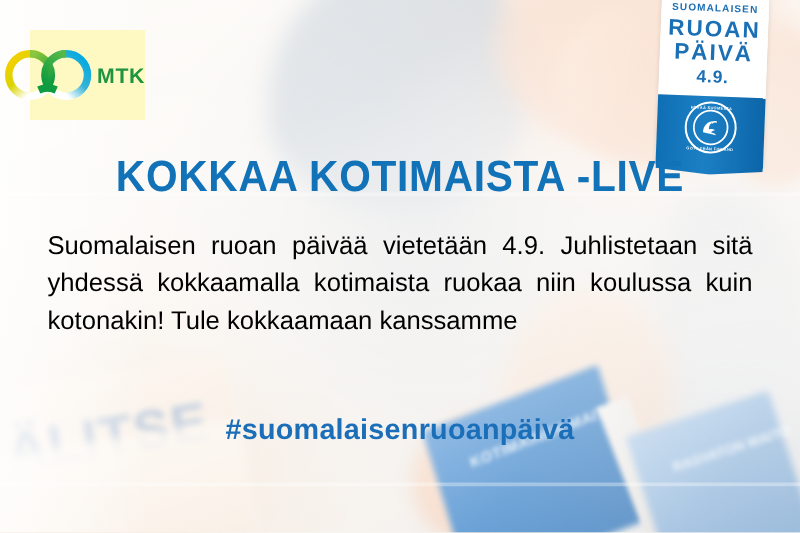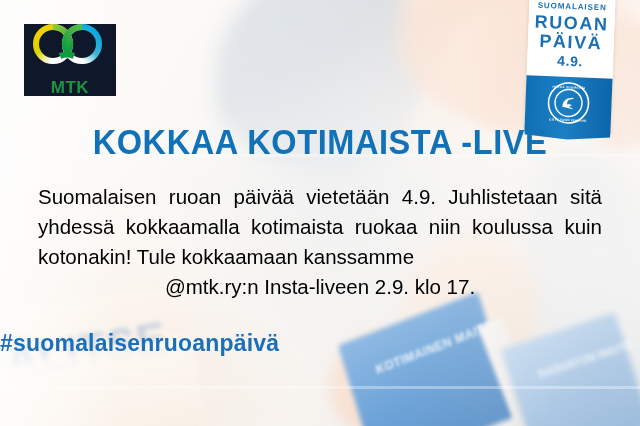--- a/index.html
+++ b/index.html
@@ -218,25 +218,25 @@
     pointer-events: none;
   }
 
   
   .logo {
     position: absolute;
     left: 24px;
     top: 24px;
     width: 92px;
     height: 72px;
-    background: #0f172a;
+    background: #fef9c3;
     display: flex;
-    flex-direction: column;
+    flex-direction: row;
     align-items: center;
-    justify-content: space-between;
+    justify-content: flex-end;
   }
   .logo svg { display: block; }
   .logo-word {
     margin-top: 1px;
     font-family: "Liberation Sans", sans-serif;
     font-weight: 700;
     font-size: 17px;
     letter-spacing: 0.5px;
     color: #1e9440;
     line-height: 1;
@@ -325,20 +325,21 @@
   }
   .body-text .last-line {
     display: block;
     text-align: center;
   }
 
   .hashtag {
     position: absolute;
     left: 0; right: 0;
     top: 330px;
+    text-align: center;
     font-family: "Liberation Sans", sans-serif;
     font-weight: 700;
     font-size: 23px;
     letter-spacing: 0.2px;
     color: #1b6fb9;
   }
 </style>
 </head>
 <body>
 
@@ -427,18 +428,17 @@
       </span>
     </div>
   </div>
 
   <div class="headline">KOKKAA KOTIMAISTA -LIVE</div>
 
   <div class="body-text">
     <span>Suomalaisen ruoan päivää vietetään 4.9. Juhlistetaan</span>
     <span>sitä yhdessä kokkaamalla kotimaista ruokaa niin</span>
     <span>koulussa kuin kotonakin! Tule kokkaamaan kanssamme</span>
-    <span class="last-line">@mtk.ry:n Insta-liveen 2.9. klo 17.</span>
   </div>
 
   <div class="hashtag">#suomalaisenruoanpäivä</div>
 
 </div>
 
 </body></html>

